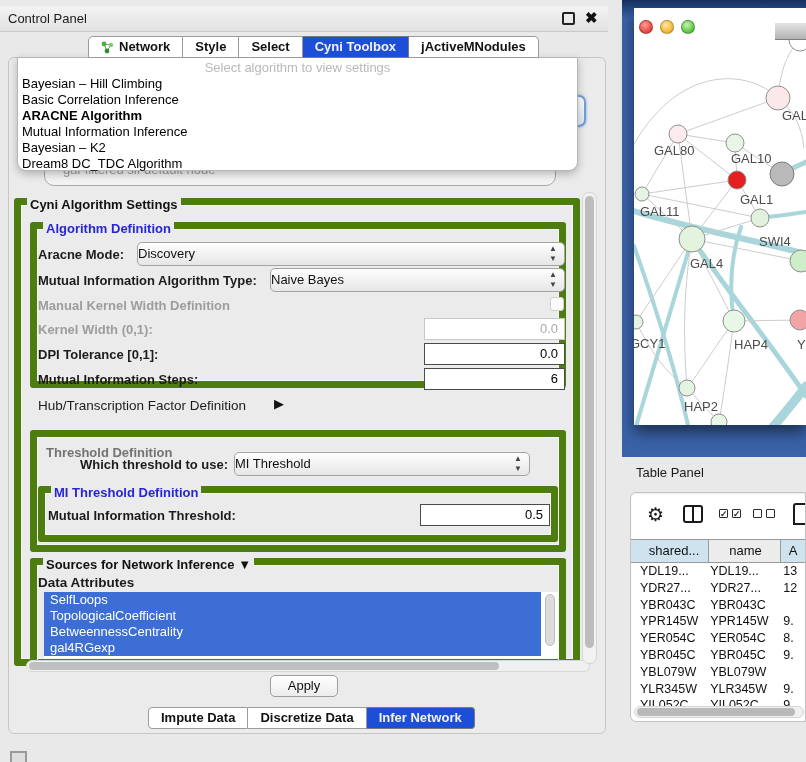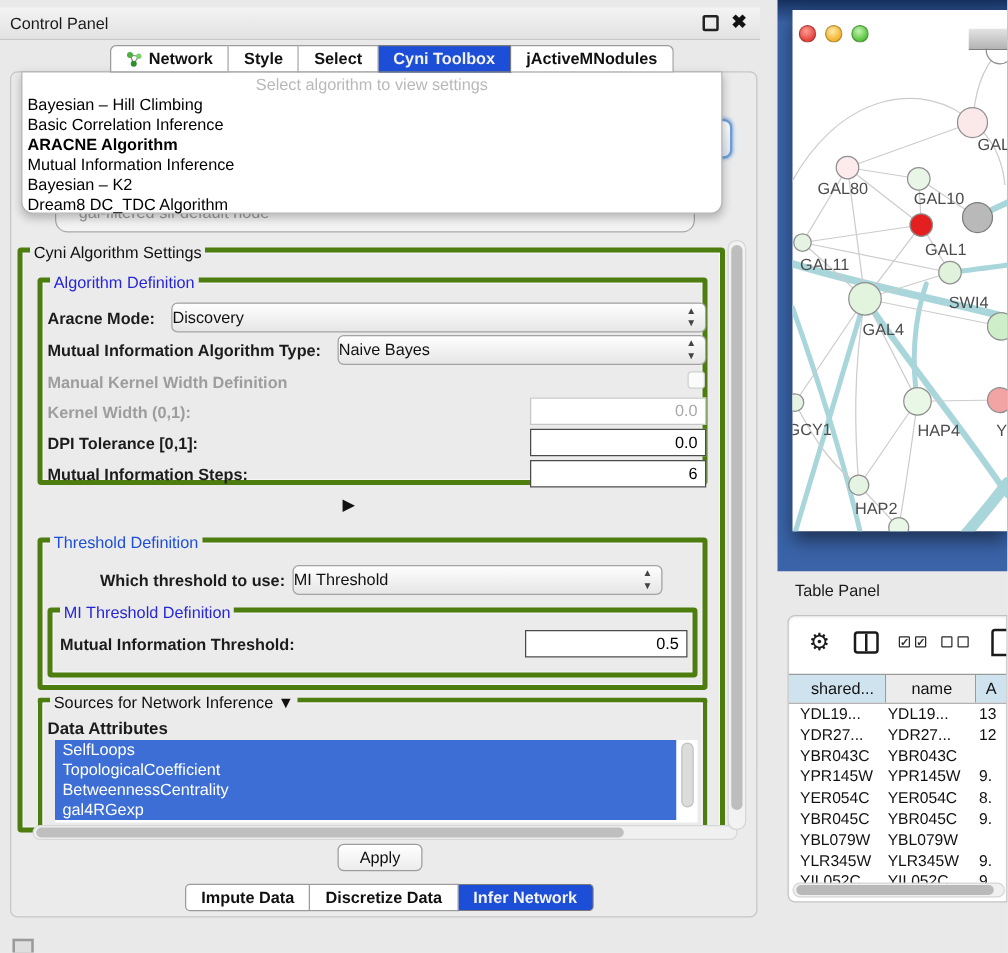--- a/index.html
+++ b/index.html
@@ -35,24 +35,24 @@
   #galfiltered-combo span { position:absolute; left:18px; top:11px; color:#9b9b9b; font-size:13px; }
 
   
   #algo-popup { left:17px; top:57px; width:561px; height:114px; background:#fff; border:1px solid #b6b6b6; border-radius:0 0 9px 9px; box-shadow:0 3px 8px rgba(0,0,0,.25); z-index:20; }
   #algo-popup .ph { text-align:center; color:#b9b9b9; font-size:13px; height:16px; line-height:16px; margin-top:2px; }
   #algo-popup .it { height:16px; line-height:16px; padding-left:4px; font-size:13px; color:#000; }
   #algo-popup .it.bold { font-weight:bold; }
 
   
   #settings { left:12px; top:190px; width:568px; height:476px; }
-  .group { position:absolute; border:4px solid #4d7c0f; border-radius:3px; box-shadow:inset 0 0 0 1px #f6f6f6; }
+  .group { position:absolute; border:7px solid #4d7c0f; border-radius:3px; box-shadow:inset 0 0 0 1px #f6f6f6;font-weight:bold; }
   .group-label { position:absolute; top:-8px; left:6px; background:#ebebeb; padding:0 3px; font-size:13px; }
   .blue  { color:#2626d8; }
-  .green { color:#1d4ed8; }
+  .green { color:#737373;margin-top:16px; }
 
   .flabel { position:absolute; font-weight:bold; font-size:13px; color:#1c1c1c; }
   .flabel.dis { color:#9d9d9d; }
   .combo { position:absolute; height:24px; border:1px solid #a3a3a3; border-radius:5px; background:linear-gradient(#fefefe,#e6e6e6); font-size:13px; line-height:22px; color:#111; }
   .combo .arrows { position:absolute; right:7px; top:1px; font-size:8px; line-height:10px; color:#444; text-align:center; }
   .field { position:absolute; height:22px; background:#fff; text-align:right; padding:0 6px; font-size:13px; line-height:20px; }
   .field.en { border:1.5px solid #4a4a4a; color:#000; }
   .field.dis { border:1px solid #c7c7c7; color:#a9a9a9; }
   .checkbox { position:absolute; width:14px; height:14px; border:1px solid #cfcfcf; border-radius:3px; background:#fbfbfb; }
 
@@ -176,20 +176,21 @@
     </div>
     <span class="flabel dis" style="left:26px; top:108px;">Manual Kernel Width Definition</span>
     <div class="checkbox" style="left:538px; top:107px;"></div>
     <span class="flabel dis" style="left:26px; top:132px;">Kernel Width (0,1):</span>
     <div class="field dis" style="left:412px; top:128px; width:141px;">0.0</div>
     <span class="flabel" style="left:26px; top:157px;">DPI Tolerance [0,1]:</span>
     <div class="field en" style="left:412px; top:153px; width:141px;">0.0</div>
     <span class="flabel" style="left:26px; top:182px;">Mutual Information Steps:</span>
     <div class="field en" style="left:412px; top:178px; width:141px;">6</div>
 
+    <span style="position:absolute; left:26px; top:208px; font-size:13.5px; color:#1c1c1c;">Hub/Transcription Factor Definition</span>
     <span style="position:absolute; left:262px; top:206px; font-size:13px; color:#111;">▶</span>
 
     <div class="group" style="left:18px; top:240px; width:536px; height:122px;">
       <span class="group-label green">Threshold Definition</span>
     </div>
     <span class="flabel" style="left:68px; top:267px;">Which threshold to use:</span>
     <div class="combo" style="left:222px; top:262px; width:296px;">
       <span>MI Threshold</span>
       <span class="arrows">▲<br>▼</span>
     </div>

